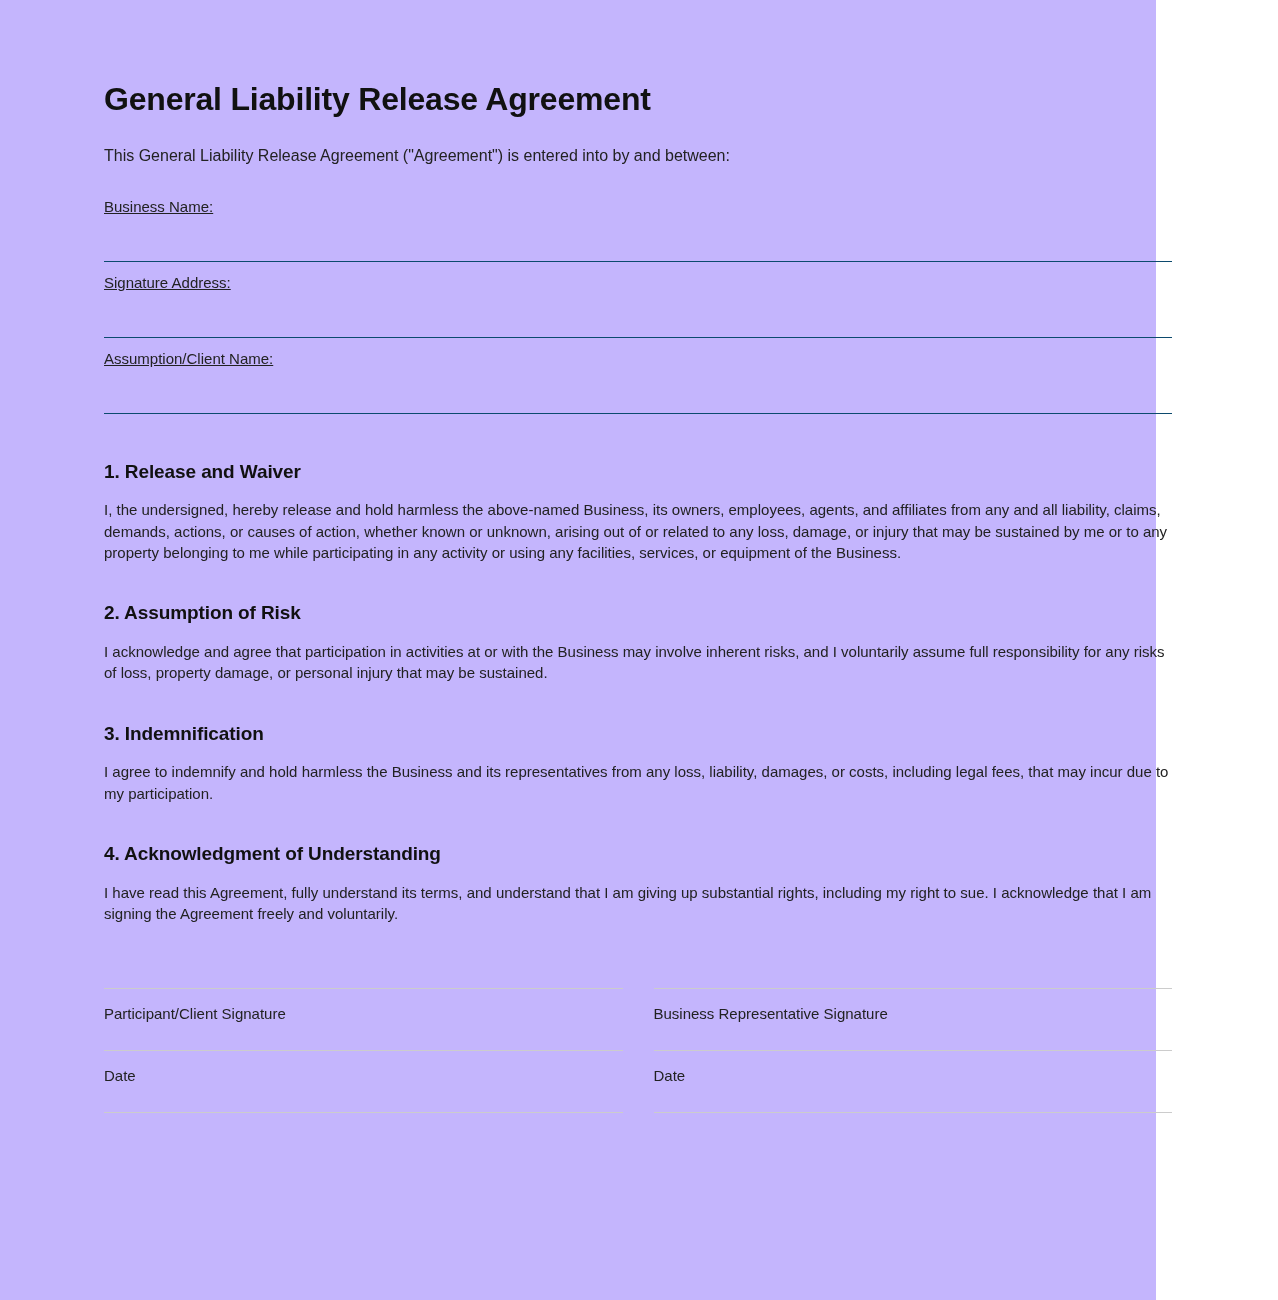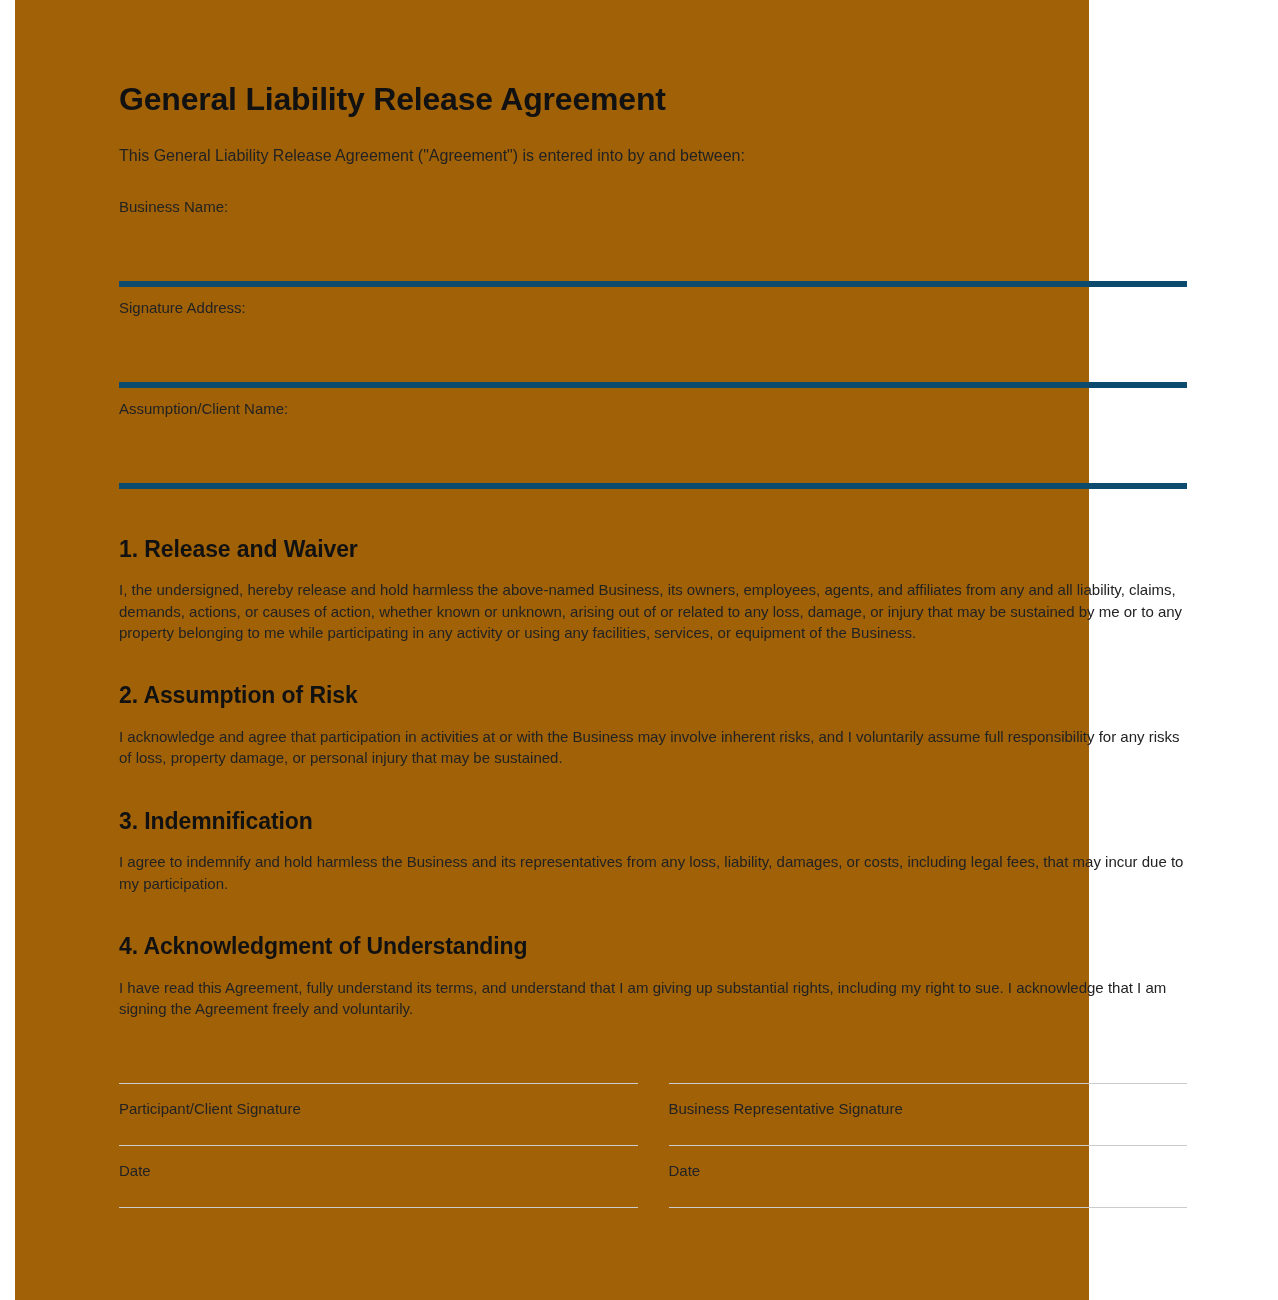--- a/index.html
+++ b/index.html
@@ -12,25 +12,24 @@
     width: 1278px;
     height: 1300px;
     font-family: "Liberation Sans", sans-serif;
     color: #222222;
     -webkit-font-smoothing: antialiased;
     overflow: hidden;
   }
 
   .page {
     position: relative;
-    width: 1074px;
+    width: 1156px;
     height: 1300px;
-    background: #a16207;
+    background: #c4b5fd;
     box-sizing: border-box;
-    margin-left: 15px;
   }
 
   .content {
     position: absolute;
     left: 104px;
     top: 0;
     width: 1068px;
   }
 
   
@@ -51,43 +50,44 @@
     color: #222222;
     margin: 0;
     padding-top: 26px;
   }
 
   
   .form-block {
     padding-top: 18px;
   }
   .field {
-    border-bottom: 6px solid #0c4a6e;
-    padding-bottom: 64px;
+    border-bottom: 1px solid #0c4a6e;
+    padding-bottom: 44px;
     padding-top: 10px;
+    text-decoration: underline;
   }
   .field-label {
     font-size: 15px;
     line-height: 1.4;
     color: #222222;
     display: block;
   }
 
   
   .sections {
     padding-top: 46px;
   }
   .section {
     margin-bottom: 22px;
   }
   .section:last-child {
     margin-bottom: 0;
   }
   .section-heading {
-    font-size: 23px;
+    font-size: 19px;
     font-weight: bold;
     color: #111111;
     margin: 0 0 16px 0;
     line-height: 1.25;
     letter-spacing: -0.1px;
   }
   .section-body {
     font-size: 15px;
     line-height: 1.42;
     color: #222222;

